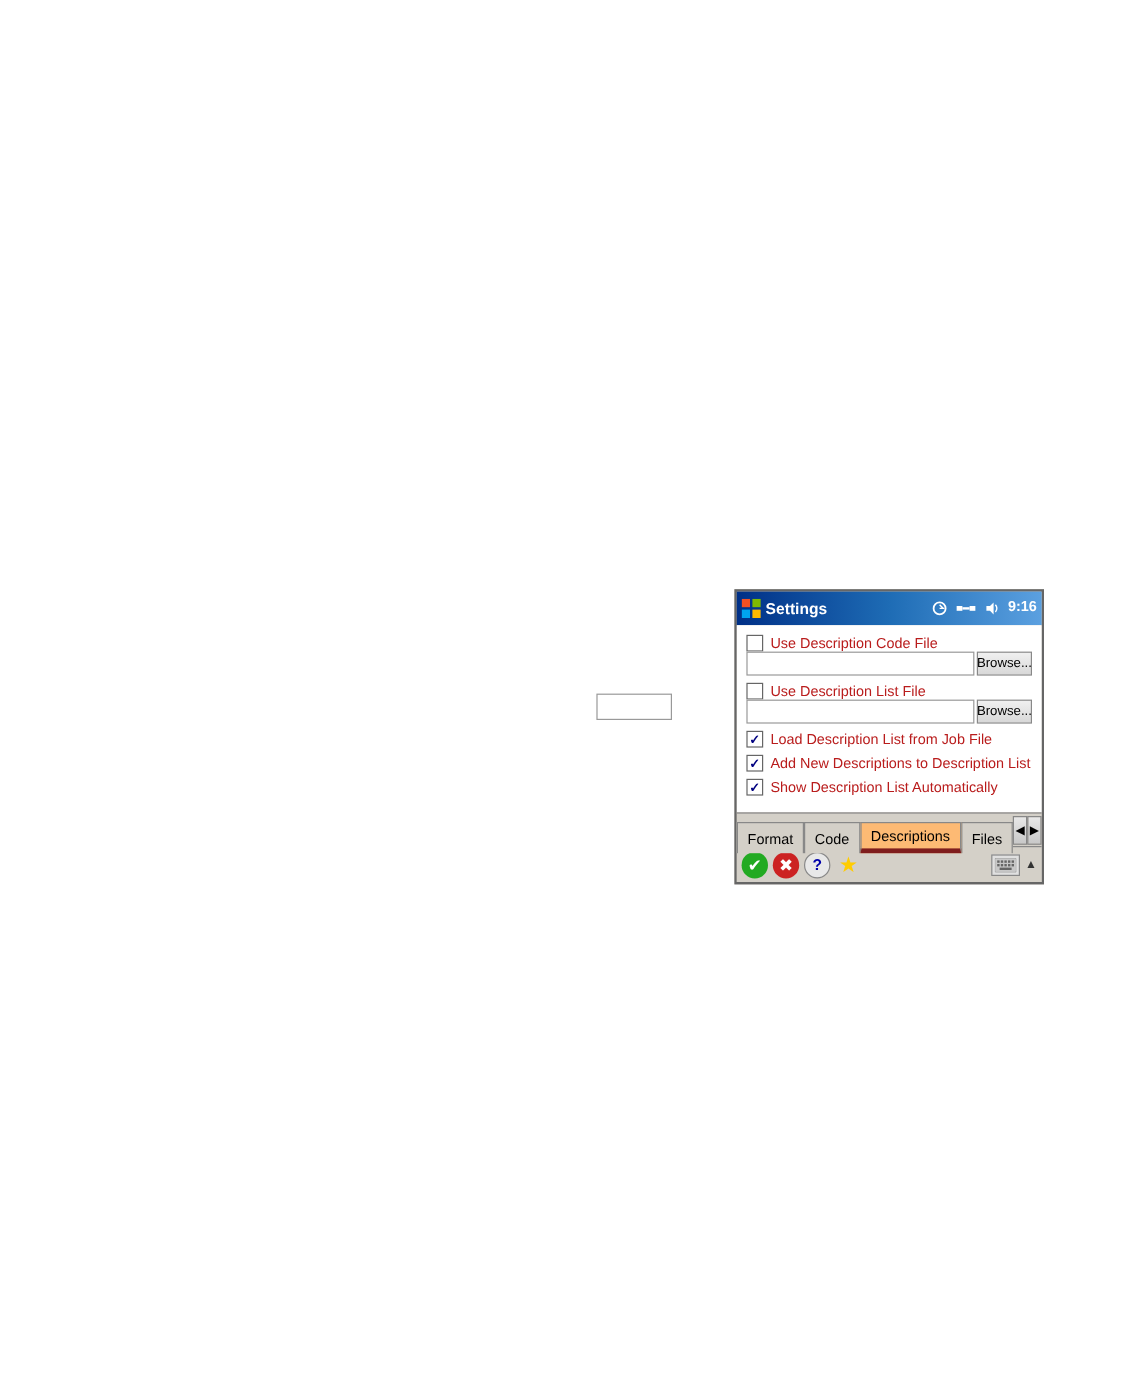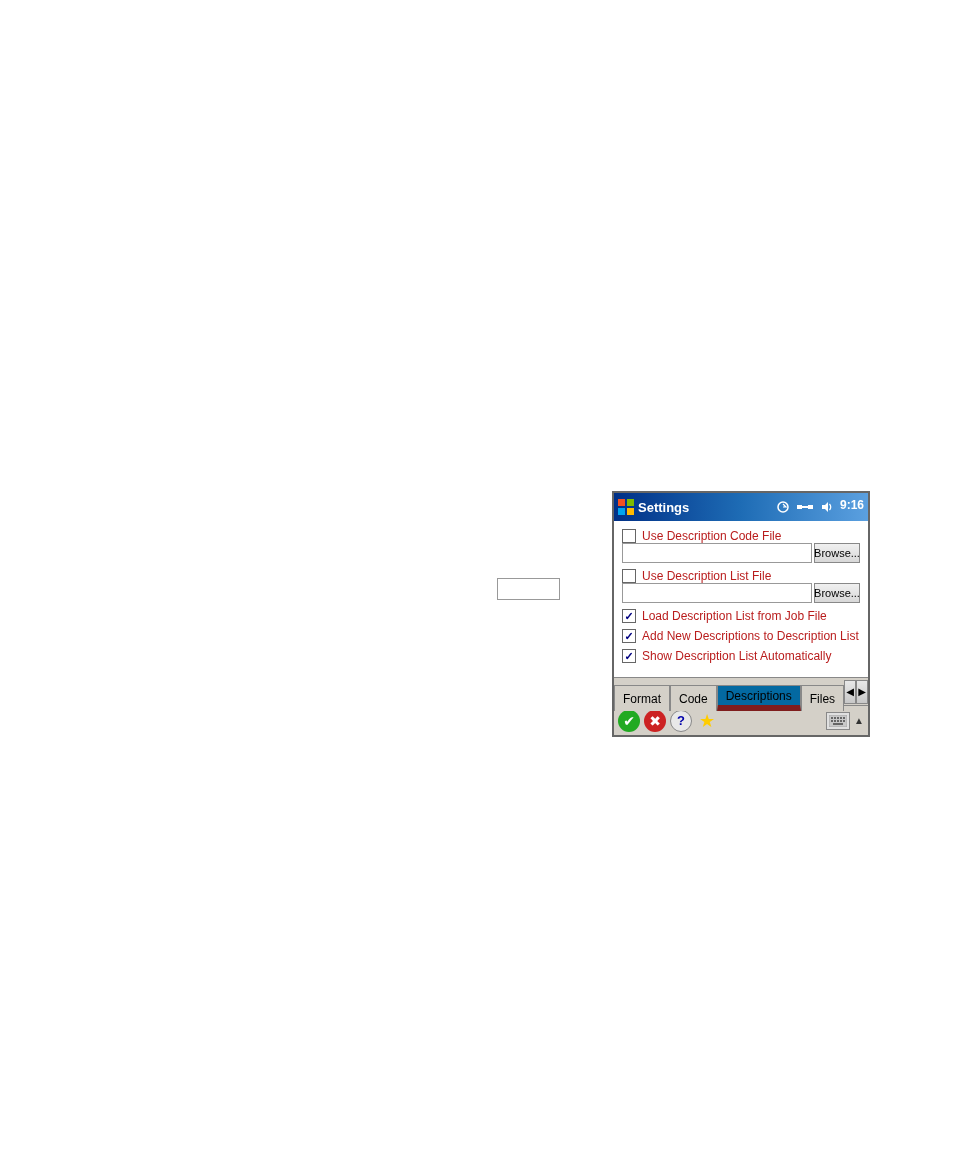--- a/index.html
+++ b/index.html
@@ -172,22 +172,22 @@
       justify-content: center;
       border: 1px solid #888;
       border-bottom: none;
       background: #d4d0c8;
       cursor: pointer;
       position: relative;
       margin-top: 13px;
     }
 
     .tab.active {
-      background: #0369a1;
-      border-bottom: 6px solid #7f1d1d;
+      background: #fdba74;
+      border-bottom: 4px solid #7f1d1d;
       z-index: 1;
     }
 
     .tab-nav-btn {
       width: 16px;
       height: 24px;
       background: linear-gradient(to bottom, #e8e8e8, #c8c8c8);
       border: 1px solid #888;
       display: flex;
       align-items: center;

